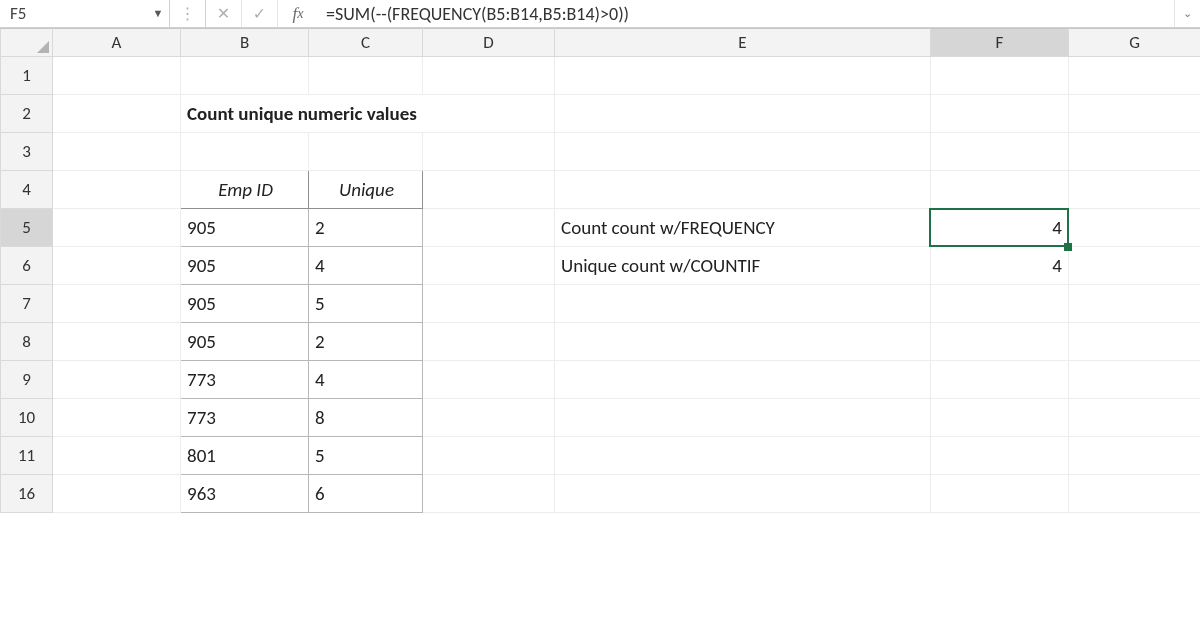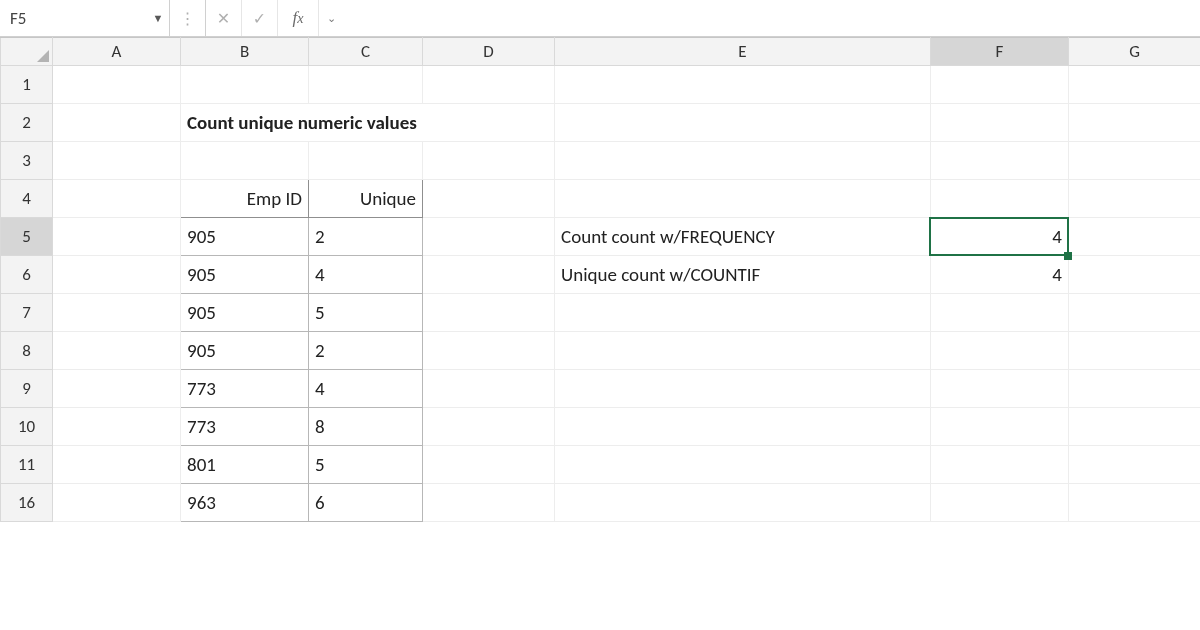--- a/index.html
+++ b/index.html
@@ -10,21 +10,21 @@
     background: #fff;
     width: 1200px;
     height: 630px;
     overflow: hidden;
     position: relative;
   }
   
   .formula-bar {
     display: flex;
     align-items: stretch;
-    height: 37px;
+    height: 28px;
     border-bottom: 1px solid #d0d0d0;
     background: #fff;
   }
   .name-box-wrap {
     display: flex;
     align-items: center;
     width: 170px;
     border-right: 1px solid #d0d0d0;
     padding-left: 10px;
   }
@@ -136,22 +136,23 @@
     background:#fff;
     white-space: nowrap;
     overflow: visible;
   }
 
   
   .tblhdr {
     background: #dde8ef;
     border: 1px solid #8f8f8f !important;
     font-weight: 400;
-    text-align: right;
+    text-align: center;
     padding-left: 8px !important;
+    font-style: italic;
   }
   .tblcell {
     border: 1px solid #b7b7b7 !important;
   }
 
   .title-cell {
     font-weight: 700;
     font-size: 21px;
     color:#222;
   }
@@ -176,20 +177,23 @@
 
 <div class="formula-bar">
   <div class="name-box-wrap">
     <span class="name-box">F5</span>
     <span class="name-box-arrow">▼</span>
   </div>
   <div class="fb-btn sep">⋮</div>
   <div class="fb-btn cancel">✕</div>
   <div class="fb-btn enter">✓</div>
   <div class="fb-btn fx">f<sub>x</sub></div>
+  <div class="formula-input">
+    <span>=SUM(--(FREQUENCY(B5:B14,B5:B14)&gt;0))</span>
+  </div>
   <div class="formula-expand">⌄</div>
 </div>
 
 <div class="grid-wrap">
 <table class="grid">
   <colgroup>
     <col class="rowhdr">
         <col class="cA">
         <col class="cB">
         <col class="cC">

